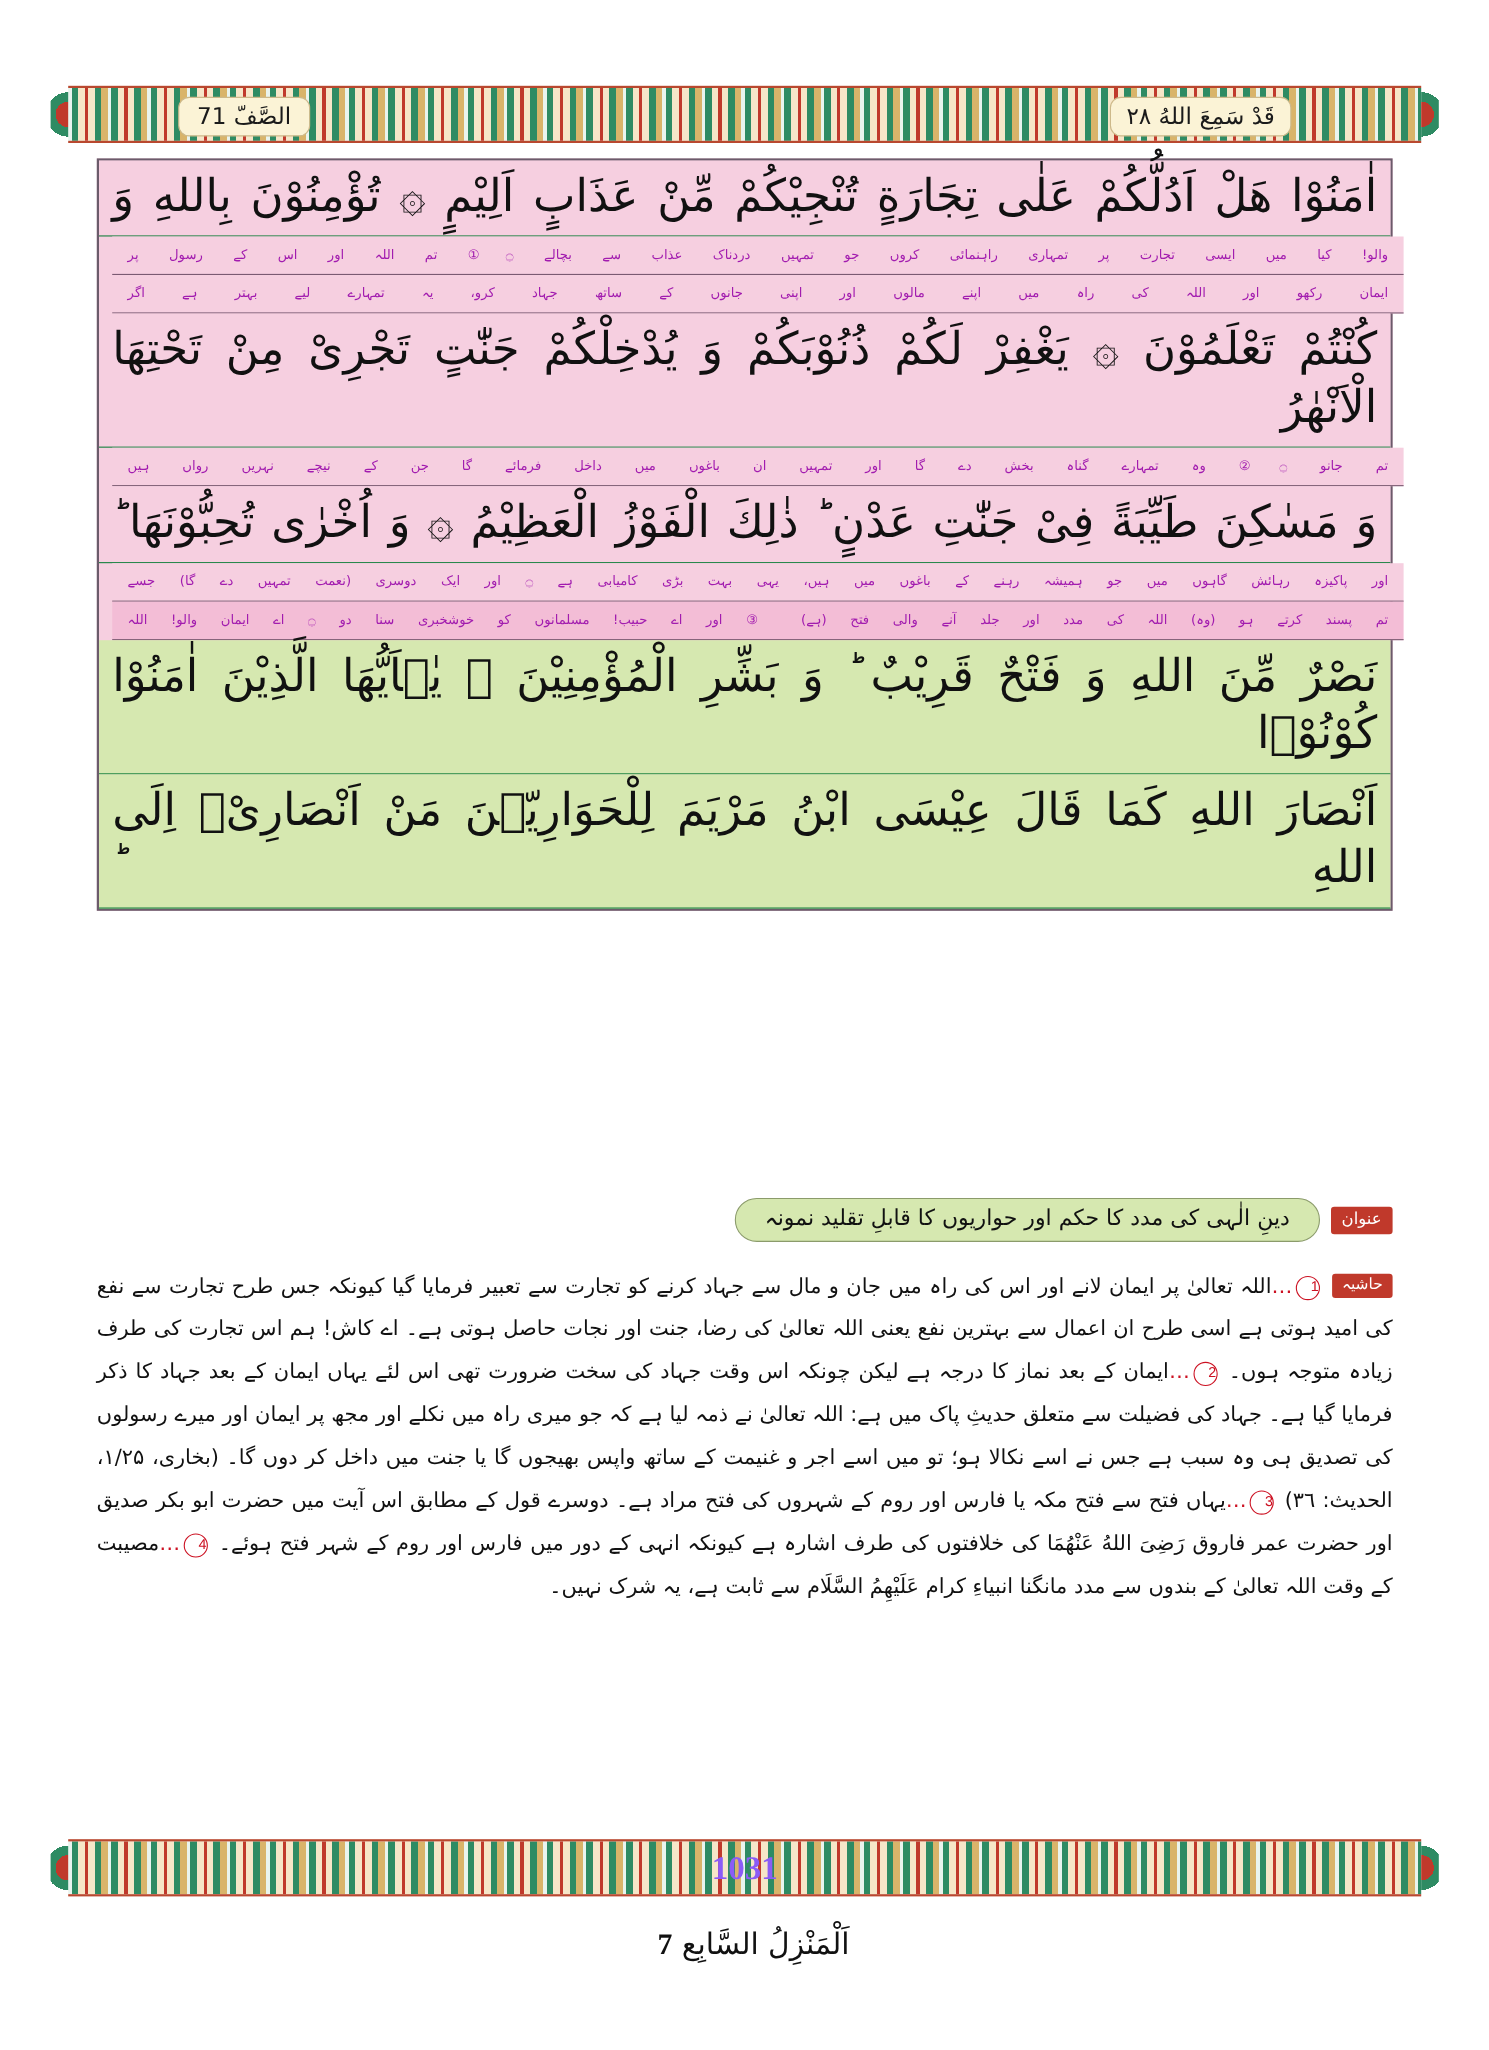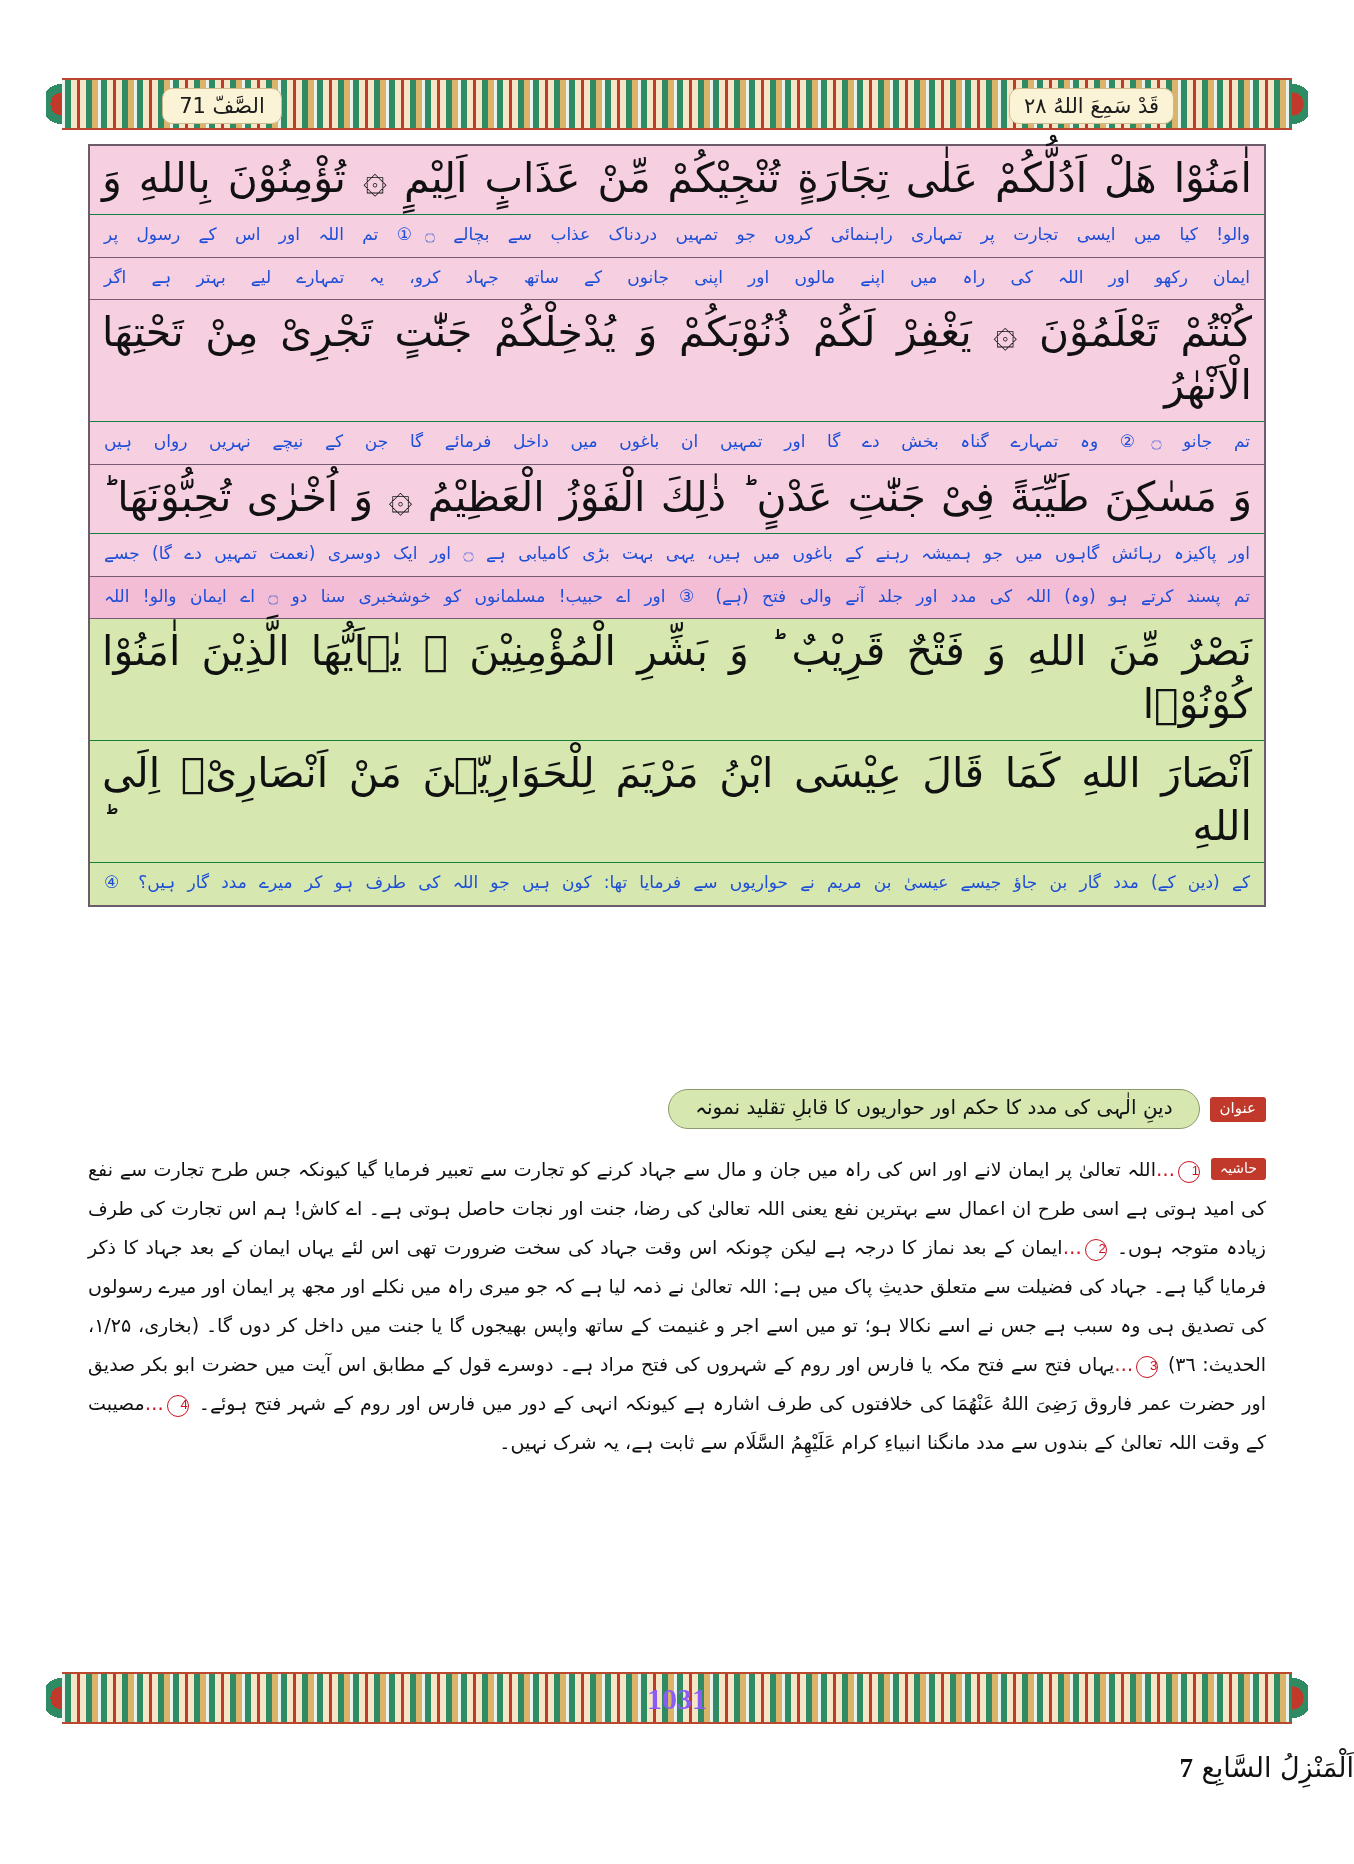--- a/index.html
+++ b/index.html
@@ -86,26 +86,27 @@
     color:#111;
     padding:6px 12px 10px 12px;
     font-family:"DejaVu Sans","Liberation Sans",sans-serif;
     border-bottom:1px solid #15803d;
     word-spacing:2px;
   }
   .ur{
     direction:rtl;
     text-align:justify;
     text-align-last:justify;
-    font-size:17px;
+    font-size:12px;
     line-height:1.5;
-    color:#1d4ed8;
+    color:#a21caf;
     padding:7px 14px 9px 14px;
     border-bottom:1px solid #7a5a72;
     font-family:"DejaVu Sans","Liberation Sans",sans-serif;
+    margin-left:12px;
   }
   .pink{background:#f6cfe0;}
   .green{background:#d6e8b0;}
   .pinkdeep{background:#f3bdd6;}
   .lastrow{border-bottom:none;}
 
   
   .headingrow{
     position:absolute;
     left:88px;right:88px;
@@ -185,21 +186,21 @@
     font-size:30px;
     color:#8b5cf6;
     font-family:"Liberation Serif","DejaVu Serif",serif;
     z-index:4;
     font-weight:bold;
   }
   .manzil{
     position:absolute;
     left:16px;right:0;
     top:1752px;
-    text-align:right;
+    text-align:center;
     direction:rtl;
     font-size:27px;
     color:#111;
   }
   .manzil .num{
     font-family:"Liberation Serif","DejaVu Serif",serif;
     font-weight:bold;
   }
 </style>
 </head>
@@ -226,21 +227,20 @@
     <div class="row ar pink">كُنْتُمْ تَعْلَمُوْنَ ۞ يَغْفِرْ لَكُمْ ذُنُوْبَكُمْ وَ يُدْخِلْكُمْ جَنّٰتٍ تَجْرِىْ مِنْ تَحْتِهَا الْاَنْهٰرُ</div>
     <div class="row ur pink">تم جانو ۝② وہ تمہارے گناہ بخش دے گا اور تمہیں ان باغوں میں داخل فرمائے گا جن کے نیچے نہریں رواں ہیں</div>
 
     <div class="row ar pink">وَ مَسٰكِنَ طَيِّبَةً فِىْ جَنّٰتِ عَدْنٍ ؕ ذٰلِكَ الْفَوْزُ الْعَظِيْمُ ۞ وَ اُخْرٰى تُحِبُّوْنَهَا ؕ</div>
     <div class="row ur pink">اور پاکیزہ رہائش گاہوں میں جو ہمیشہ رہنے کے باغوں میں ہیں، یہی بہت بڑی کامیابی ہے ۝ اور ایک دوسری (نعمت تمہیں دے گا) جسے</div>
 
     <div class="row ur pinkdeep">تم پسند کرتے ہو (وہ) اللہ کی مدد اور جلد آنے والی فتح (ہے) ③ اور اے حبیب! مسلمانوں کو خوشخبری سنا دو ۝ اے ایمان والو! اللہ</div>
     <div class="row ar green">نَصْرٌ مِّنَ اللهِ وَ فَتْحٌ قَرِيْبٌ ؕ وَ بَشِّرِ الْمُؤْمِنِيْنَ ۞ يٰۤاَيُّهَا الَّذِيْنَ اٰمَنُوْا كُوْنُوْۤا</div>
 
     <div class="row ar green">اَنْصَارَ اللهِ كَمَا قَالَ عِيْسَى ابْنُ مَرْيَمَ لِلْحَوَارِيّٖنَ مَنْ اَنْصَارِىْۤ اِلَى اللهِ ؕ</div>
-    <div class="row ur green lastrow">کے (دین کے) مدد گار بن جاؤ جیسے عیسیٰ بن مریم نے حواریوں سے فرمایا تھا: کون ہیں جو اللہ کی طرف ہو کر میرے مدد گار ہیں؟ ④</div>
 
   </div>
 
   <div class="headingrow">
     <span class="unwan-badge">عنوان</span>
     <span class="heading-pill">دینِ الٰہی کی مدد کا حکم اور حواریوں کا قابلِ تقلید نمونہ</span>
   </div>
 
   <div class="footnotes">
     <span class="hashiya-badge">حاشیہ</span><span class="fn-ref">1</span><span class="dots">…</span><span>اللہ تعالیٰ پر ایمان لانے اور اس کی راہ میں جان و مال سے جہاد کرنے کو تجارت سے تعبیر فرمایا گیا کیونکہ جس طرح تجارت سے نفع کی امید ہوتی ہے اسی طرح ان اعمال سے بہترین نفع یعنی اللہ تعالیٰ کی رضا، جنت اور نجات حاصل ہوتی ہے۔ اے کاش! ہم اس تجارت کی طرف زیادہ متوجہ ہوں۔</span>

